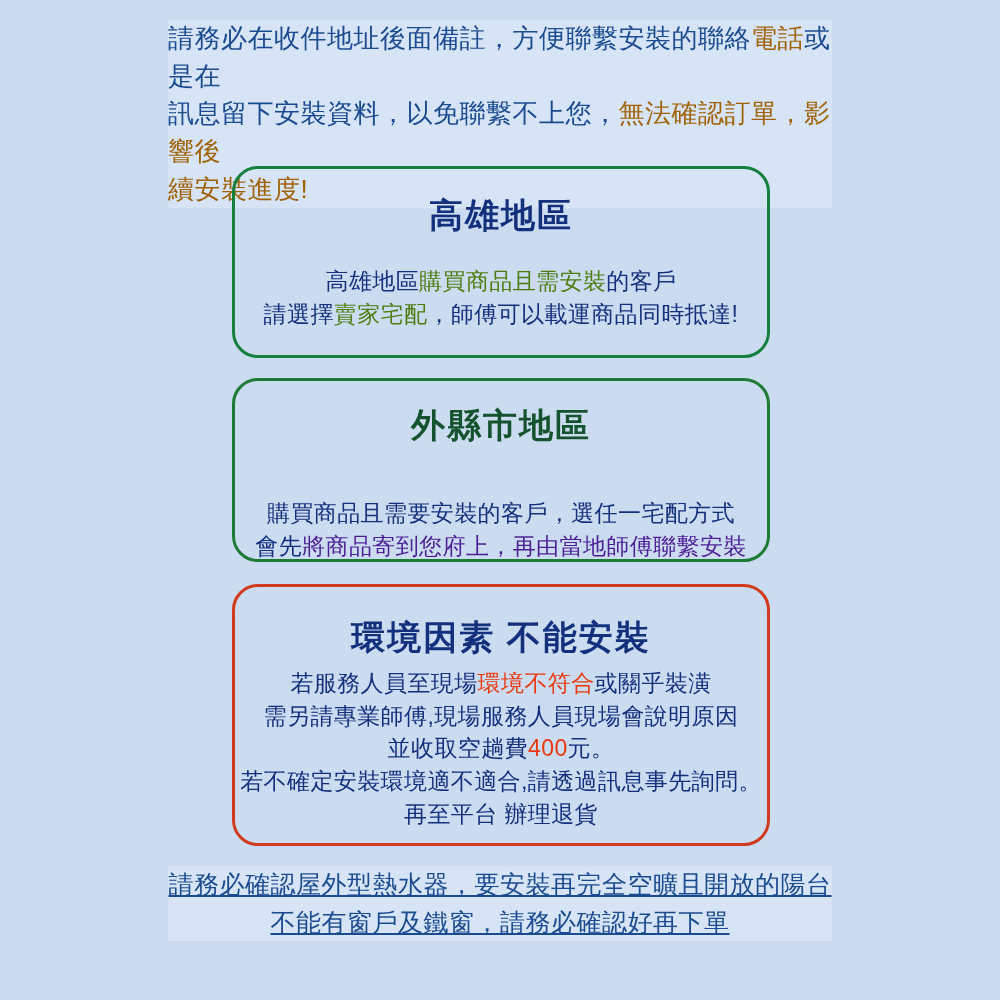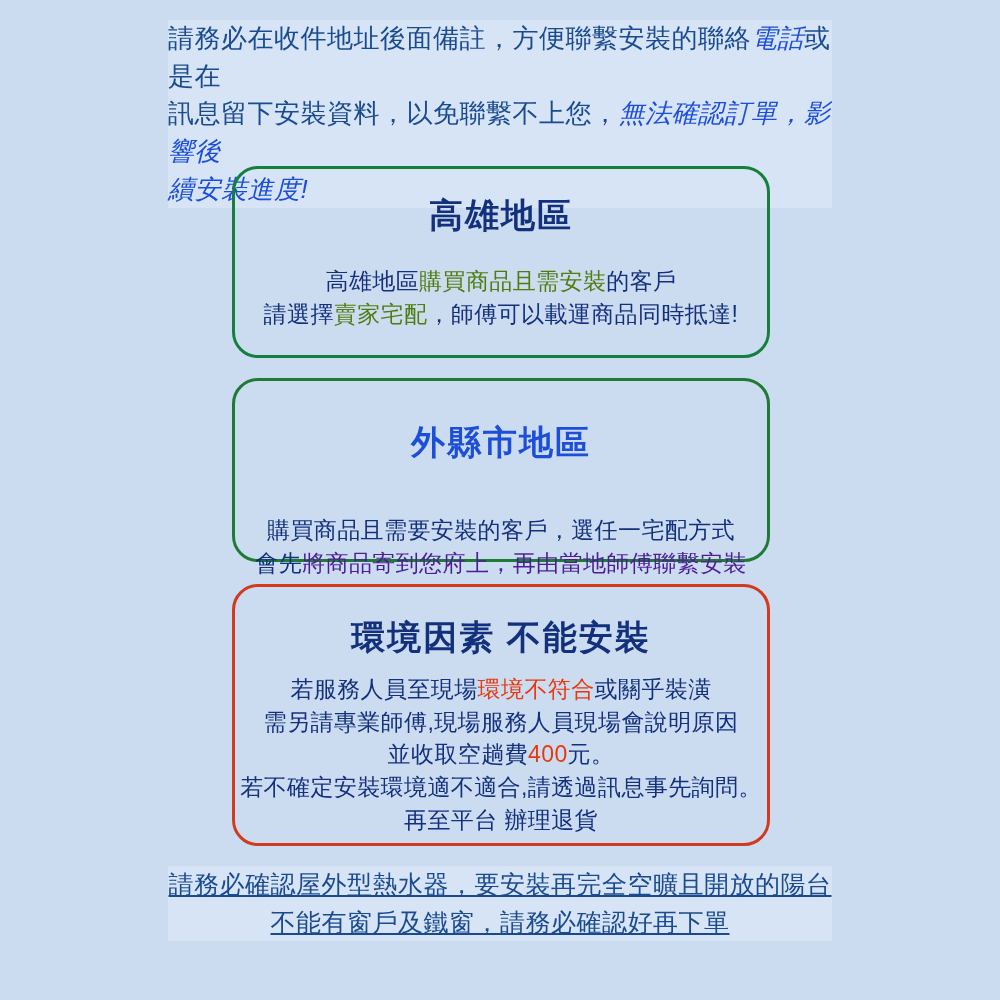--- a/index.html
+++ b/index.html
@@ -27,21 +27,21 @@
     left: 168px;
     top: 20px;
     width: 664px;
     background: #d6e4f5;
     color: #1b4b8f;
     font-size: 26px;
     line-height: 1.45;
     text-align: left;
     letter-spacing: 0.5px;
   }
-  .notice-top .hl { color: #1d4ed8; font-style: italic; }
+  .notice-top .hl { color: #a16207; }
 
   
   .box {
     position: absolute;
     box-sizing: border-box;
     border-radius: 26px;
     background: transparent;
   }
   .box-title {
     text-align: center;
@@ -76,22 +76,22 @@
 
   
   #box-outer {
     left: 232px;
     top: 378px;
     width: 538px;
     height: 184px;
     border: 3px solid #1f7a36;
   }
   #box-outer .box-title {
-    color: #1d4ed8;
-    margin-top: 39px;
+    color: #14532d;
+    margin-top: 22px;
   }
   #box-outer .box-body {
     color: #13307d;
     margin-top: 48px;
   }
   #box-outer .hl { color: #4c1d95; }
 
   
   #box-env {
     left: 232px;
@@ -99,21 +99,21 @@
     width: 538px;
     height: 262px;
     border: 3px solid #d13a1c;
   }
   #box-env .box-title {
     color: #13307d;
     margin-top: 28px;
   }
   #box-env .box-body {
     color: #13307d;
-    margin-top: 12px;
+    margin-top: 6px;
   }
   #box-env .hl { color: #e8380d; }
 
   
   .notice-bottom {
     position: absolute;
     left: 168px;
     top: 866px;
     width: 664px;
     background: #d6e4f5;

